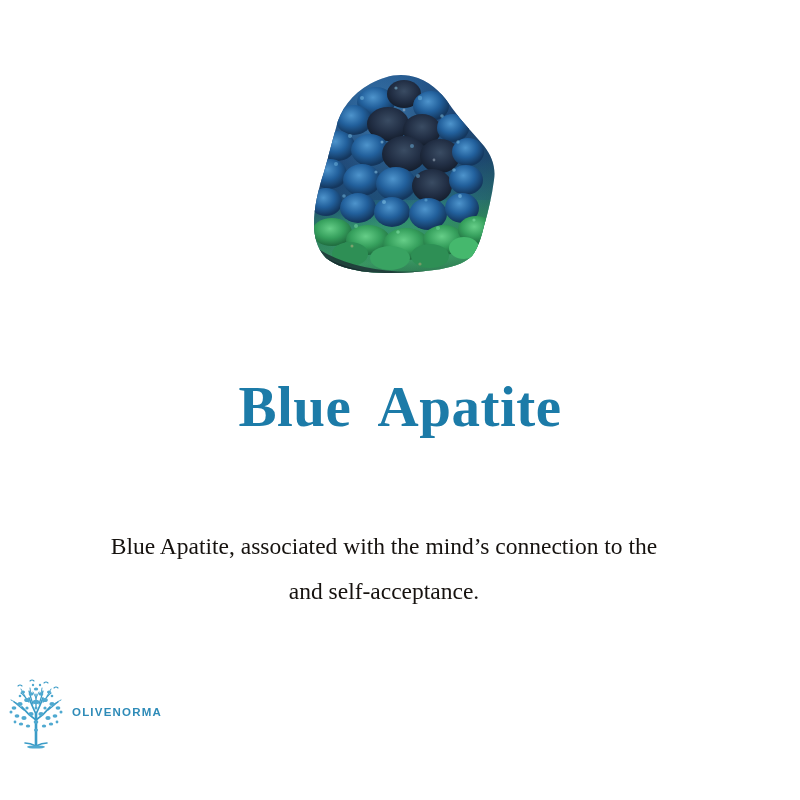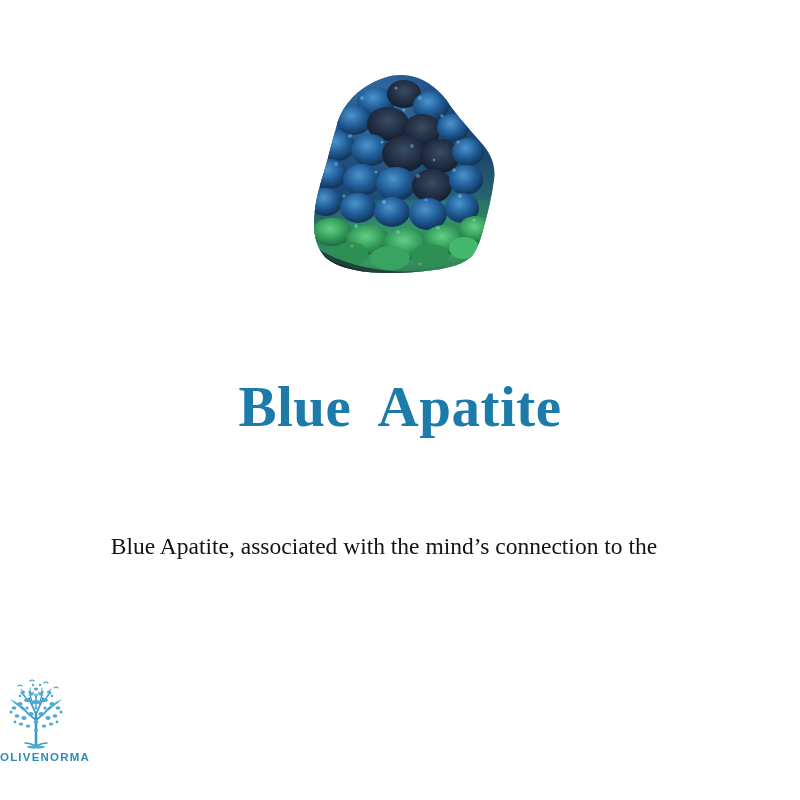--- a/index.html
+++ b/index.html
@@ -94,21 +94,22 @@
   }
   .description .line { display: block; white-space: nowrap; }
 
   
   .logo {
     position: absolute;
     left: 0;
     top: 674px;
     width: 696px;
     display: flex;
-    flex-direction: column;
+    flex-direction: row;
+    align-items: center;
   }
   .logo-mark {
     display: block;
     width: 72px;
     height: 76px;
   }
   .logo-wordmark {
     margin-top: 1px;
     font-family: "Liberation Sans", sans-serif;
     font-weight: 700;
@@ -249,20 +250,21 @@
         </g>
       </g>
     </svg>
   </div>
 
   <h1 class="title">Blue  Apatite</h1>
 
 
   <p class="description">
     <span class="line">Blue Apatite, associated with the mind’s connection to the</span>
+    <span class="line">and self-acceptance.</span>
   </p>
 
   <div class="logo">
     <svg class="logo-mark" viewBox="0 0 72 76" aria-hidden="true">
       <g stroke="#3A9BC6" stroke-width="1.25" fill="none" stroke-linecap="round">
 
         <path d="M36 72 L36 40" stroke-width="2.6"></path>
         <path d="M36 72 C32 70 29 69 25 69" stroke-width="1.6"></path>
         <path d="M36 72 C40 70 43 69 47 69" stroke-width="1.6"></path>
 

